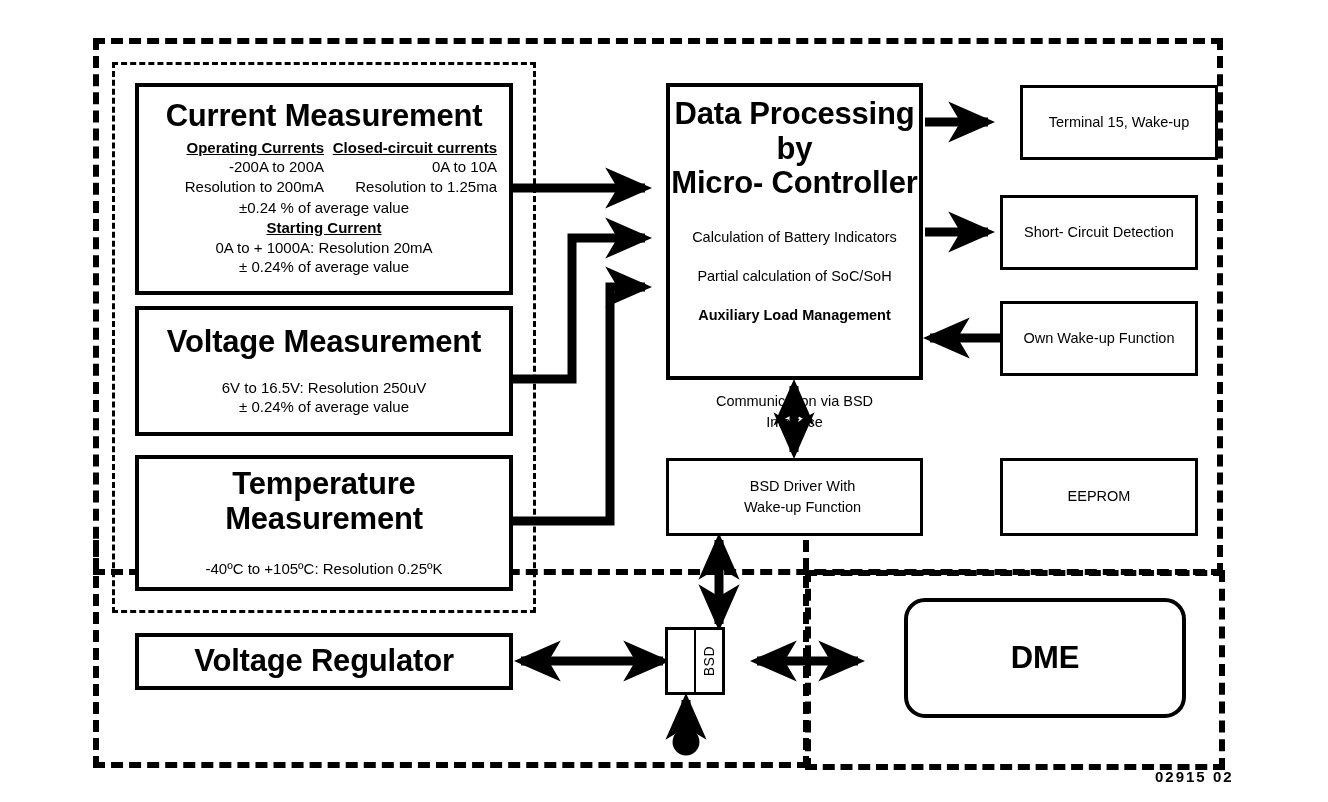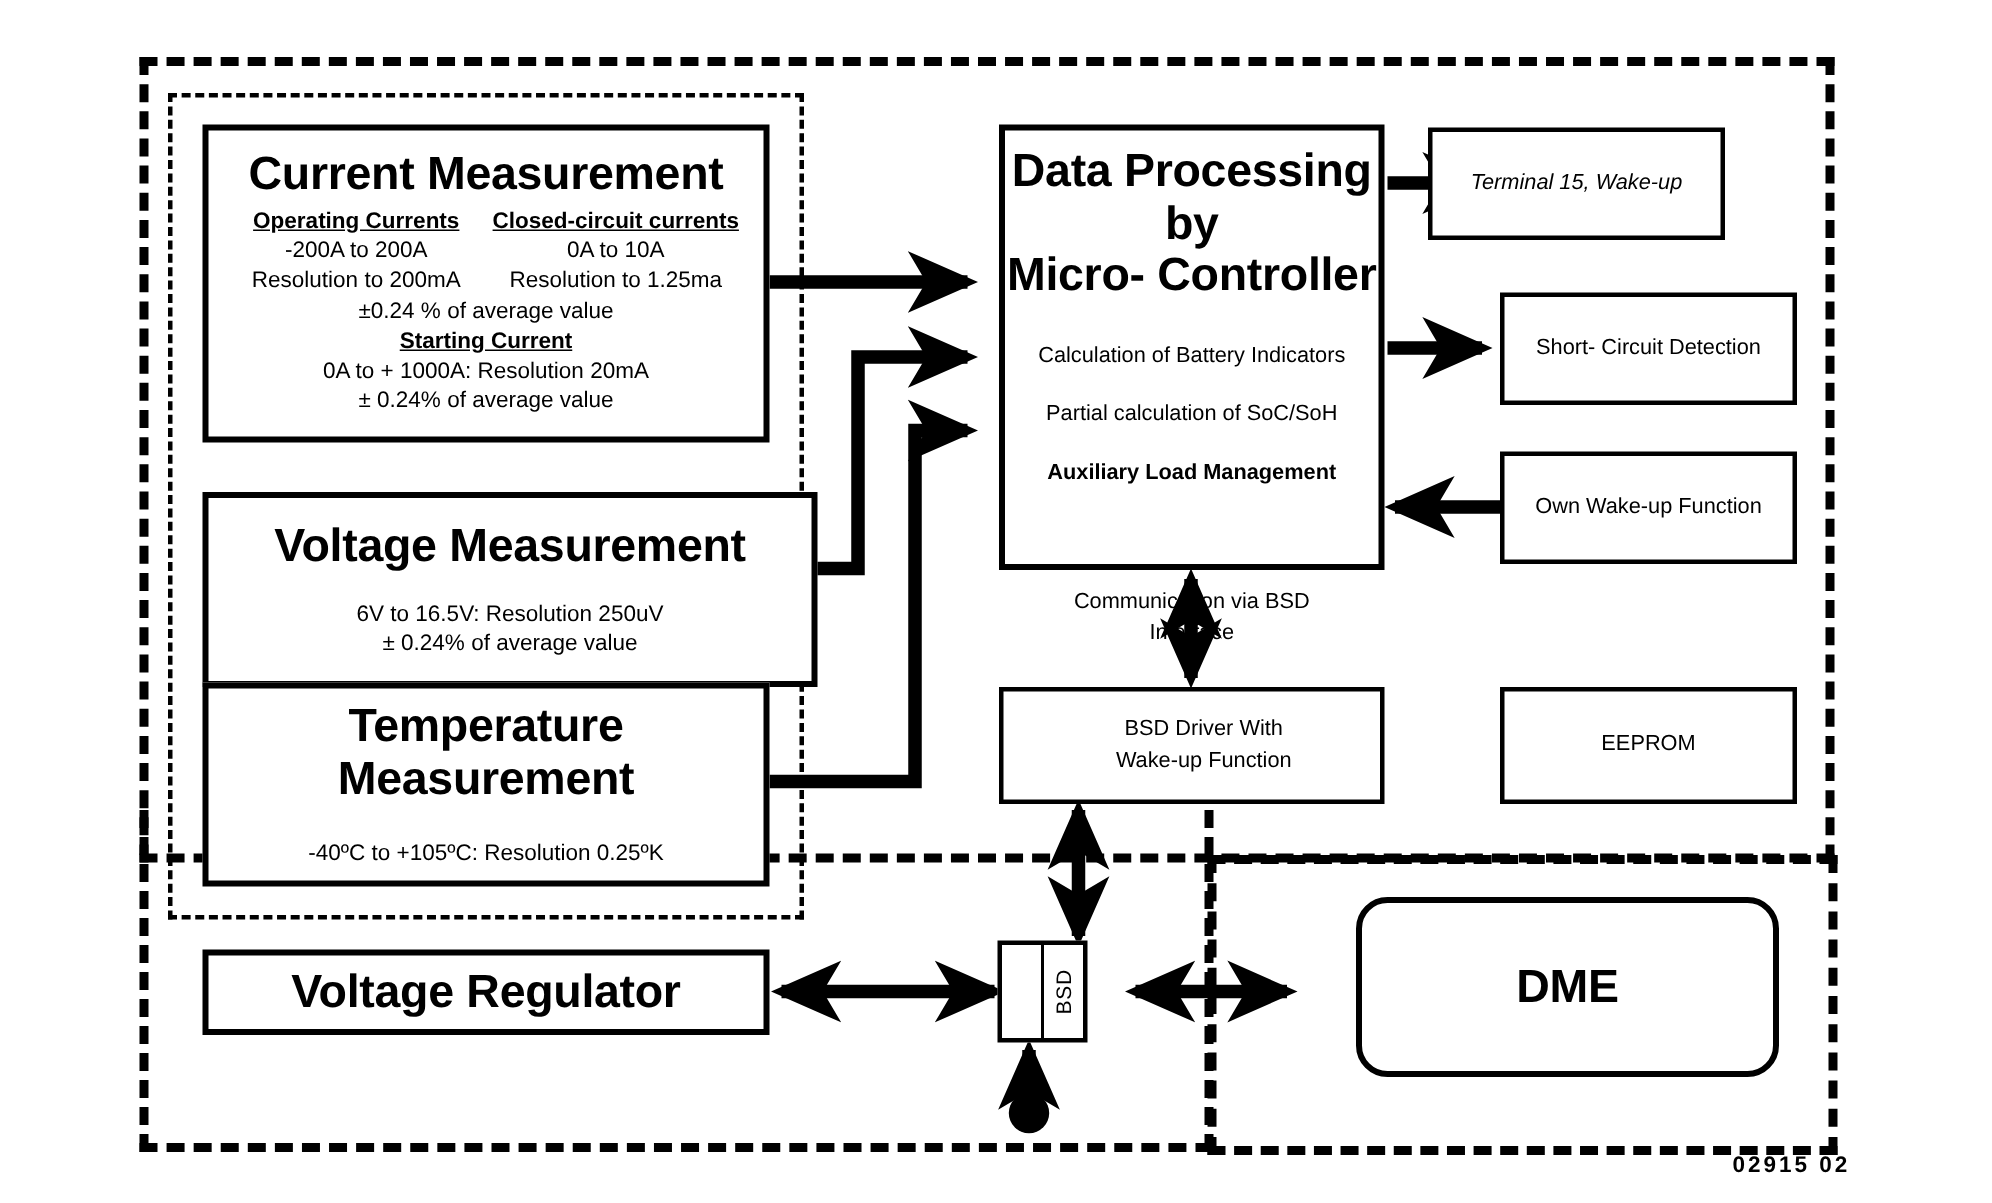--- a/index.html
+++ b/index.html
@@ -45,21 +45,21 @@
   .sub.u{text-decoration:underline;font-weight:bold;}
   .plain{font-size:14.5px;line-height:1.45;margin:0;}
 
   .twocol{
     display:flex;
     width:100%;
     justify-content:space-between;
     padding:0 8px;
     box-sizing:border-box;
   }
-  .col{flex:1;display:flex;flex-direction:column;align-items:center;}
+  .col{flex:1;display:flex;flex-direction:column;align-items:flex-end;}
 
   .proc-list{display:flex;flex-direction:column;align-items:center;width:100%;}
   .proc-list .plain{margin:0 0 18px 0;}
 
   
   .bsd-conn{
     position:absolute;
     box-sizing:border-box;
     border:3px solid #000;
     background:#fff;
@@ -152,21 +152,21 @@
         <div class="sub">0A to 10A</div>
         <div class="sub">Resolution to 1.25ma</div>
       </div>
     </div>
     <div class="sub" style="margin-top:1px;">±0.24 % of average value</div>
     <div class="sub u" style="">Starting Current</div>
     <div class="sub">0A to + 1000A: Resolution 20mA</div>
     <div class="sub">± 0.24% of average value</div>
   </div>
 
-  <div class="box" style="left:135px;top:328px;width:410px;height:130px;">
+  <div class="box" style="left:135px;top:306px;width:378px;height:130px;">
     <div class="box-title" style="margin-bottom:18px;">Voltage Measurement</div>
     <div class="sub">6V to 16.5V: Resolution 250uV</div>
     <div class="sub">± 0.24% of average value</div>
   </div>
 
   <div class="box" style="left:135px;top:455px;width:378px;height:136px;">
     <div class="box-title" style="margin-bottom:22px;">Temperature Measurement</div>
     <div class="sub">-40ºC to +105ºC: Resolution 0.25ºK</div>
   </div>
 
@@ -191,21 +191,21 @@
     <div class="plain">Wake-up Function</div>
   </div>
 
   <div class="bsd-conn" style="left:665px;top:627px;width:60px;height:68px;">
     <div class="bsd-cell-l"></div>
     <div class="bsd-cell-r">
       <span class="bsd-vert">BSD</span>
     </div>
   </div>
 
-  <div class="box thin" style="left:952px;top:85px;width:198px;height:75px;font-style:italic;">
+  <div class="box thin" style="left:1020px;top:85px;width:198px;height:75px;">
     <div class="plain">Terminal 15, Wake-up</div>
   </div>
 
   <div class="box thin" style="left:1000px;top:195px;width:198px;height:75px;">
     <div class="plain">Short- Circuit Detection</div>
   </div>
 
   <div class="box thin" style="left:1000px;top:301px;width:198px;height:75px;">
     <div class="plain">Own Wake-up Function</div>
   </div>

